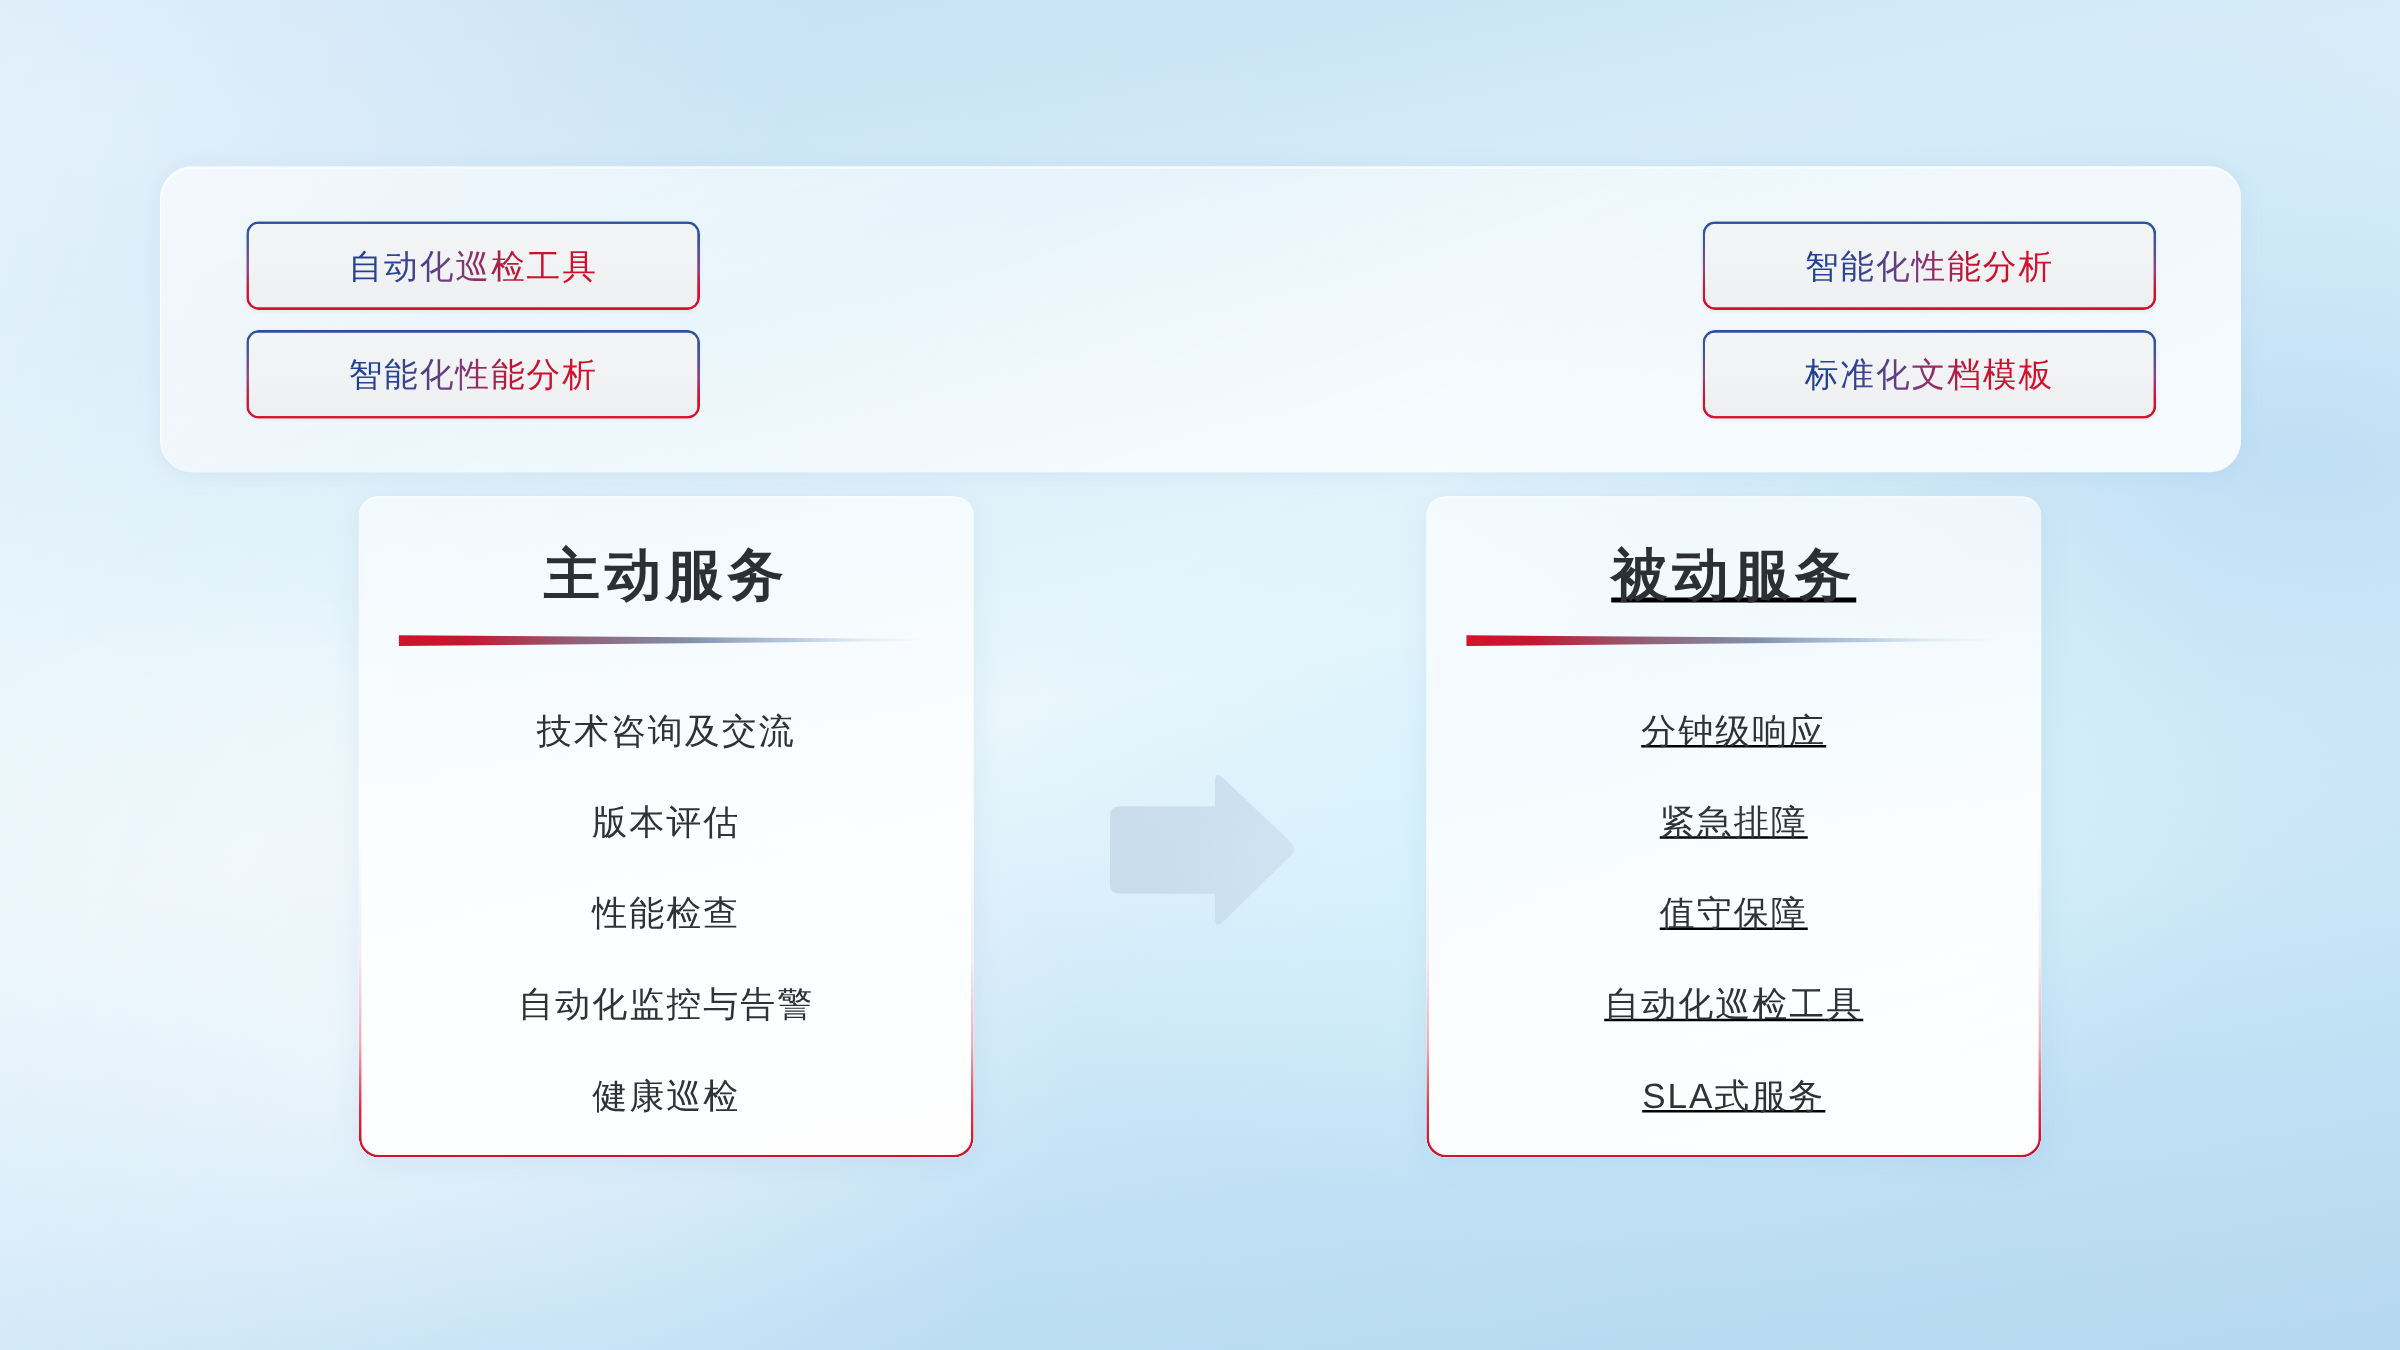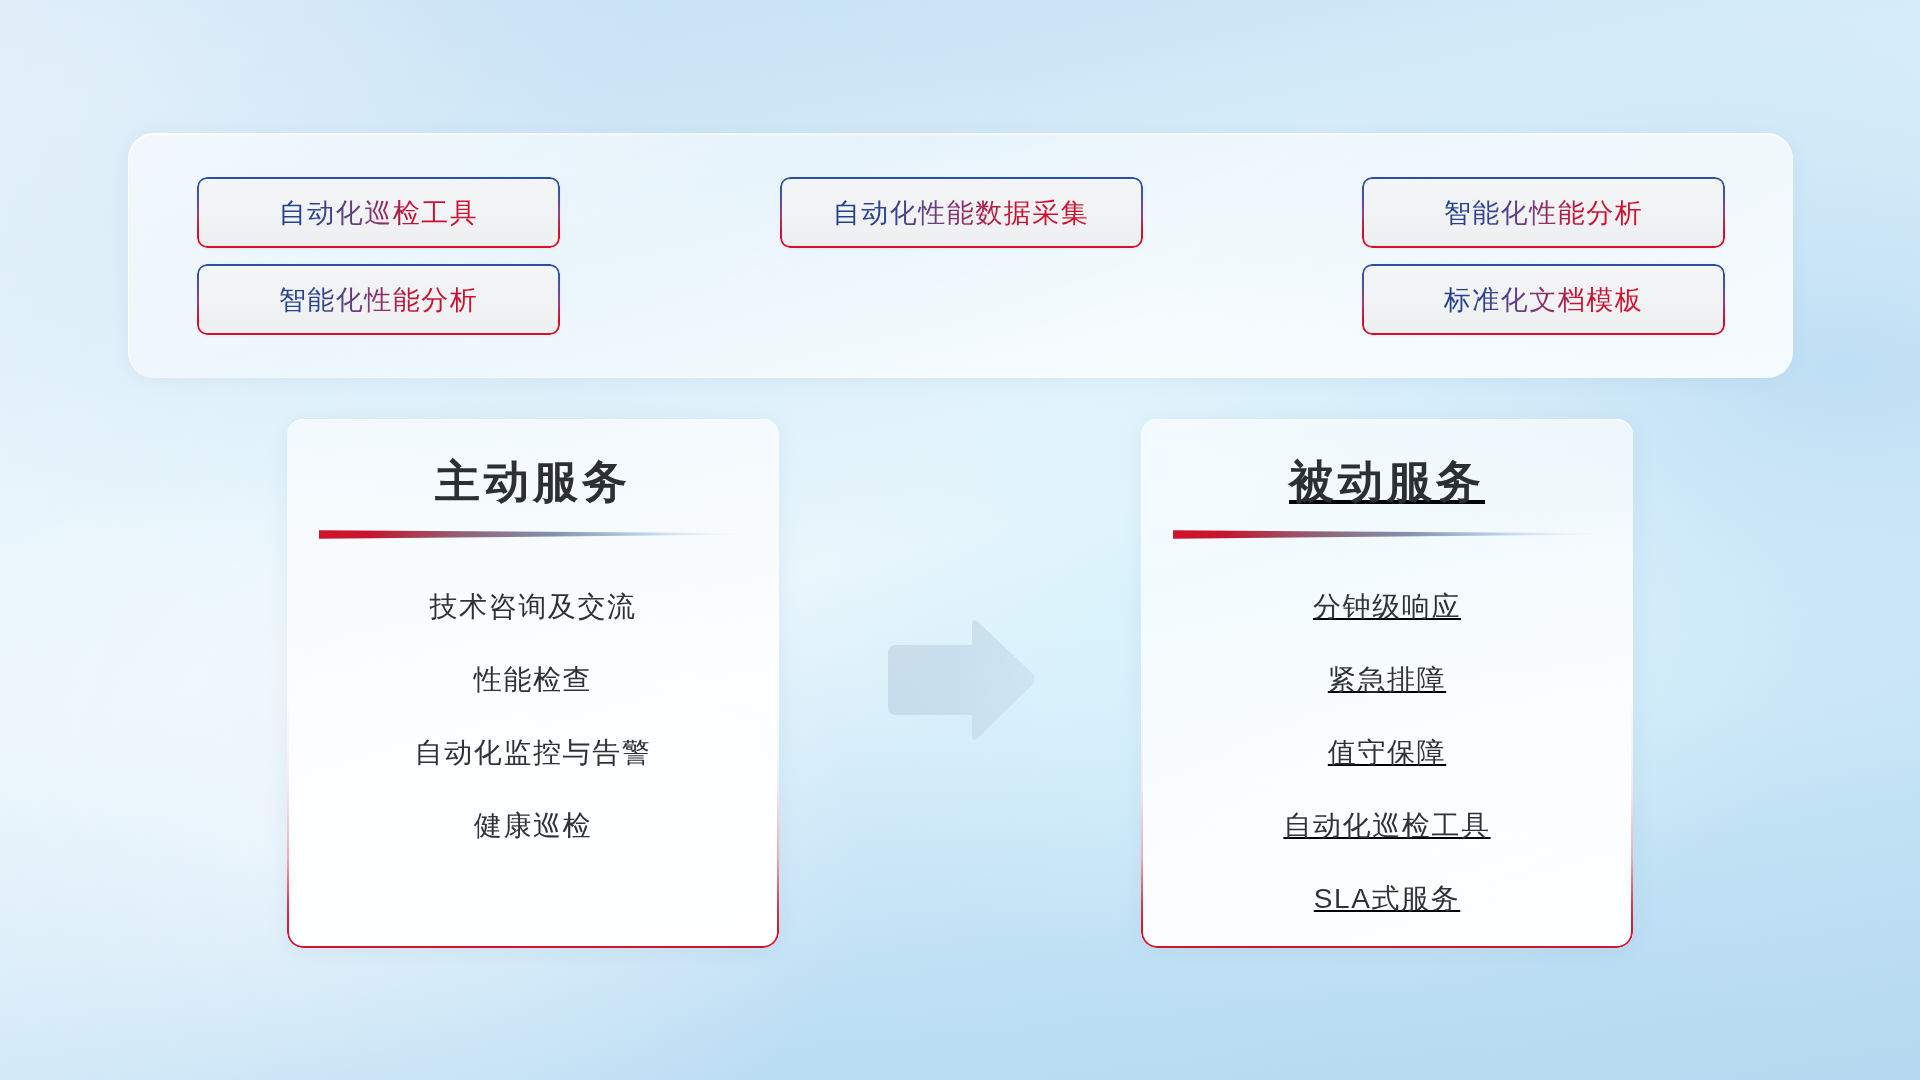--- a/index.html
+++ b/index.html
@@ -120,21 +120,21 @@
       #d6102b 100%);
     -webkit-background-clip: text;
     background-clip: text;
     color: transparent;
     -webkit-text-fill-color: transparent;
   }
 
   
   .card {
     position: absolute;
-    top: 419px;
+    top: 397px;
     width: 492px;
     height: 529px;
     border-radius: 16px;
     background: linear-gradient(165deg,
       rgba(255,255,255,0.58) 0%,
       rgba(252,253,254,0.72) 26%,
       rgba(255,255,255,0.90) 58%,
       rgba(255,255,255,0.98) 100%);
     box-shadow:
       0 3px 22px rgba(120,160,200,0.14),
@@ -225,23 +225,20 @@
 <div class="bg"></div>
 <div class="bg-veil"></div>
 
 <div class="top-panel">
 
   <div class="chip-row">
     <div class="chip">
       <span class="chip-label">自动化巡检工具</span>
     </div>
     <div class="chip">
-      <span class="chip-label">自动化性能数据采集</span>
-    </div>
-    <div class="chip">
       <span class="chip-label">智能化性能分析</span>
     </div>
   </div>
 
   <div class="chip-row">
     <div class="chip">
       <span class="chip-label">智能化性能分析</span>
     </div>
     <div class="chip">
       <span class="chip-label">标准化文档模板</span>
@@ -266,20 +263,21 @@
             <stop offset="90%" stop-color="#c3d8ec" stop-opacity="0.30"></stop>
             <stop offset="100%" stop-color="#dbe9f5" stop-opacity="0"></stop>
           </linearGradient>
         </defs>
         <path d="M0,2.2 L428,5.2 L428,6.6 L0,10.8 Z" fill="url(#divGradL)"></path>
       </svg>
     </div>
 
     <div class="card-items">
       <div class="card-item">技术咨询及交流</div>
+      <div class="card-item">版本评估</div>
       <div class="card-item">性能检查</div>
       <div class="card-item">自动化监控与告警</div>
       <div class="card-item">健康巡检</div>
     </div>
   </div>
 </div>
 
 <div class="arrow">
   <svg viewBox="0 0 160 132" aria-hidden="true">
     <defs>

